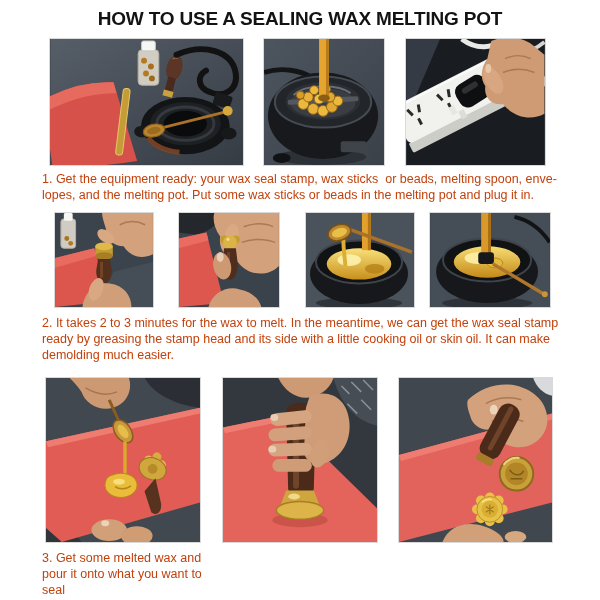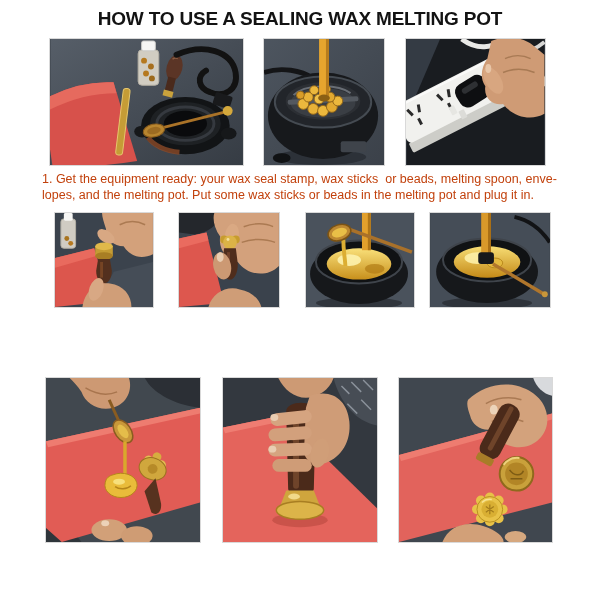--- a/index.html
+++ b/index.html
@@ -284,20 +284,23 @@
         <rect x="59" y="0" width="3" height="46" fill="#a86f16"></rect>
         <rect x="49" y="40" width="16" height="12" rx="3" fill="#17181b"></rect>
       </g>
       <g>
         <line x1="64" y1="52" x2="118" y2="84" stroke="#b0762c" stroke-width="3.5"></line>
         <circle cx="117" cy="83" r="3" fill="#c8963a"></circle>
       </g>
     </svg>
   </div>
 
+  <p class="step" style="left:42px;top:315px">2. It takes 2 to 3 minutes for the wax to melt. In the meantime, we can get the wax seal stamp
+ready by greasing the stamp head and its side with a little cooking oil or skin oil. It can make
+demolding much easier.</p>
 
   <div class="photo" style="left:45px;top:377px;width:156px;height:166px">
     <svg viewBox="0 0 156 166">
       <rect width="156" height="166" fill="#41484f"></rect>
       <path d="M0,120 L36,166 L0,166 Z" fill="#2f353b"></path>
       <g>
         <path d="M0,64 L156,30 L156,126 L16,166 L0,152 Z" fill="#e15c55"></path>
         <path d="M0,64 L156,30 L156,36 L2,70 Z" fill="#ee7c70"></path>
       </g>
       <path d="M100,0 L156,0 L156,30 C134,28 114,18 104,6 Z" fill="#2b2f35"></path>
@@ -405,14 +408,17 @@
         <path d="M88,130 L96,136 M96,130 L88,136 M92,128 L92,138" stroke="#a57d1c" stroke-width="1.3"></path>
         <path d="M84,126 A11 11 0 0 1 94,123" stroke="#f6e392" stroke-width="1.5" fill="none"></path>
       </g>
       <g>
         <path d="M44,166 C50,150 68,144 86,150 C98,154 106,160 106,166 Z" fill="#d2a078"></path>
         <ellipse cx="118" cy="161" rx="11" ry="6" fill="#d6a87f"></ellipse>
       </g>
     </svg>
   </div>
 
+  <p class="step" style="left:42px;top:550px">3. Get some melted wax and
+pour it onto what you want to
+seal</p>
 
 </div>
 
 </body></html>

